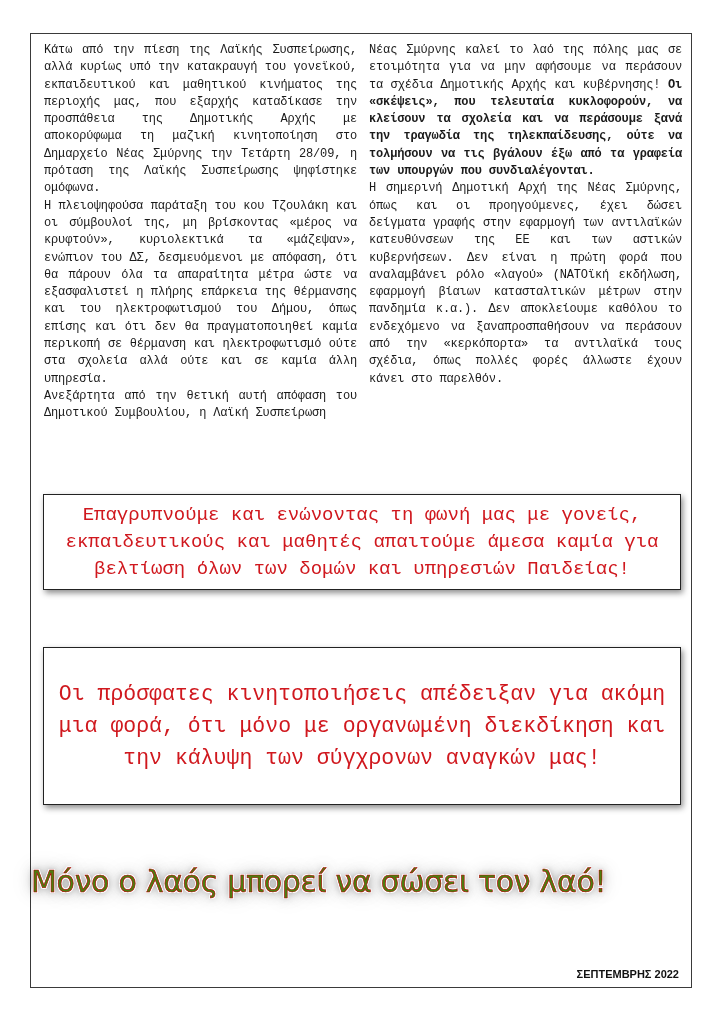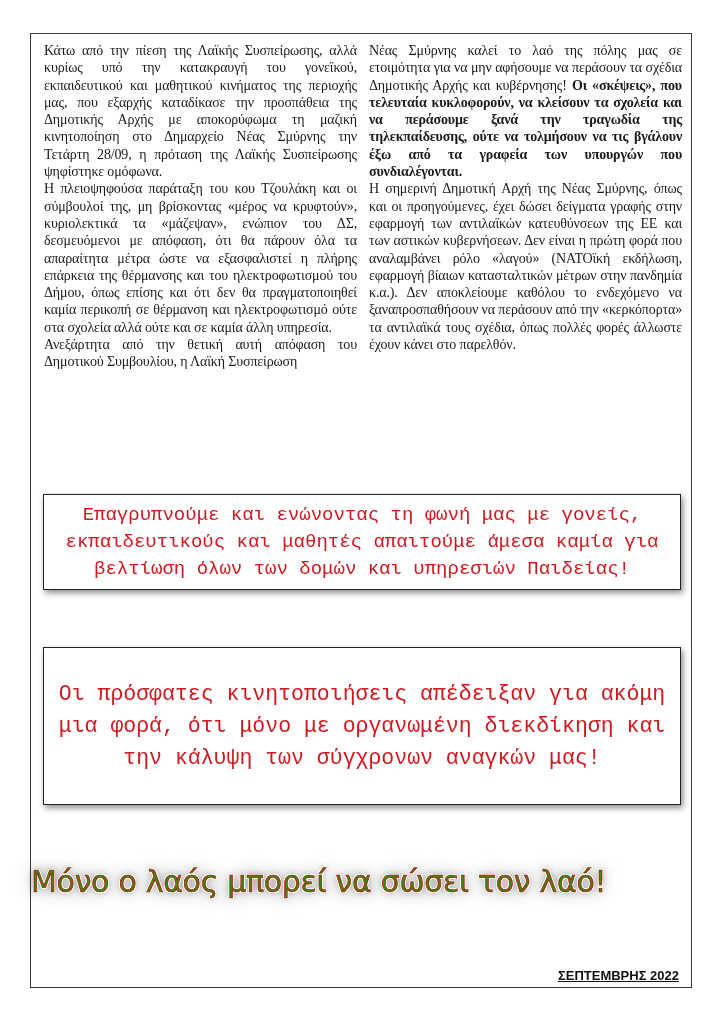--- a/index.html
+++ b/index.html
@@ -7,22 +7,22 @@
   .frame {
     position:absolute; left:30px; top:33px; width:662px; height:955px;
     border:1.5px solid #3a3a3a; box-sizing:border-box; background:#fff;
   }
   .columns {
     position:absolute; left:13px; top:8px; width:638px;
     display:flex; justify-content:space-between;
   }
   .col {
     width:313px;
-    font-family:Liberation Serif, serif;
-    font-size:14px; line-height:17.3px; color:#1a1a1a;
+    font-family:Liberation Mono, monospace;
+    font-size:12px; line-height:17.3px; color:#1a1a1a;
     text-align:justify; letter-spacing:-0.15px;
   }
   .col p { margin:0; }
   .col b { font-weight:bold; }
   .callout {
     position:absolute; left:12px; width:638px;
     border:1.5px solid #222; background:#fff; box-sizing:border-box;
     box-shadow: 2px 3px 6px rgba(0,0,0,0.45);
     display:flex; align-items:center; justify-content:center;
     text-align:center; color:#d0181e;
@@ -36,21 +36,21 @@
     font-family:"DejaVu Sans", sans-serif; font-size:30px; letter-spacing:-0.3px;
     color:#4d7c0f;
     text-shadow:
       -1px -1px 0 #fff, 1px -1px 0 #fff, -1px 1px 0 #fff, 1px 1px 0 #fff,
       0 0 6px rgba(0,0,0,0.35), 0 0 14px rgba(0,0,0,0.35), 0 0 22px rgba(0,0,0,0.25);
     -webkit-text-stroke:0.6px #b00000;
   }
   .footer-date {
     position:absolute; right:12px; top:934px;
     font-family:"Liberation Sans", sans-serif; font-weight:bold;
-    font-size:13px; color:#111;text-decoration:underline;
+    font-size:11px; color:#111;
   }
 </style>
 </head>
 <body>
 
 <div class="frame">
 
   <div class="columns">
     <div class="col">
       <p>Κάτω από την πίεση της Λαϊκής Συσπείρωσης, αλλά κυρίως υπό την κατακραυγή του γονεϊκού, εκπαιδευτικού και μαθητικού κινήματος της περιοχής μας, που εξαρχής καταδίκασε την προσπάθεια της Δημοτικής Αρχής με αποκορύφωμα τη μαζική κινητοποίηση στο Δημαρχείο Νέας Σμύρνης την Τετάρτη 28/09, η πρόταση της Λαϊκής Συσπείρωσης ψηφίστηκε ομόφωνα.</p>

